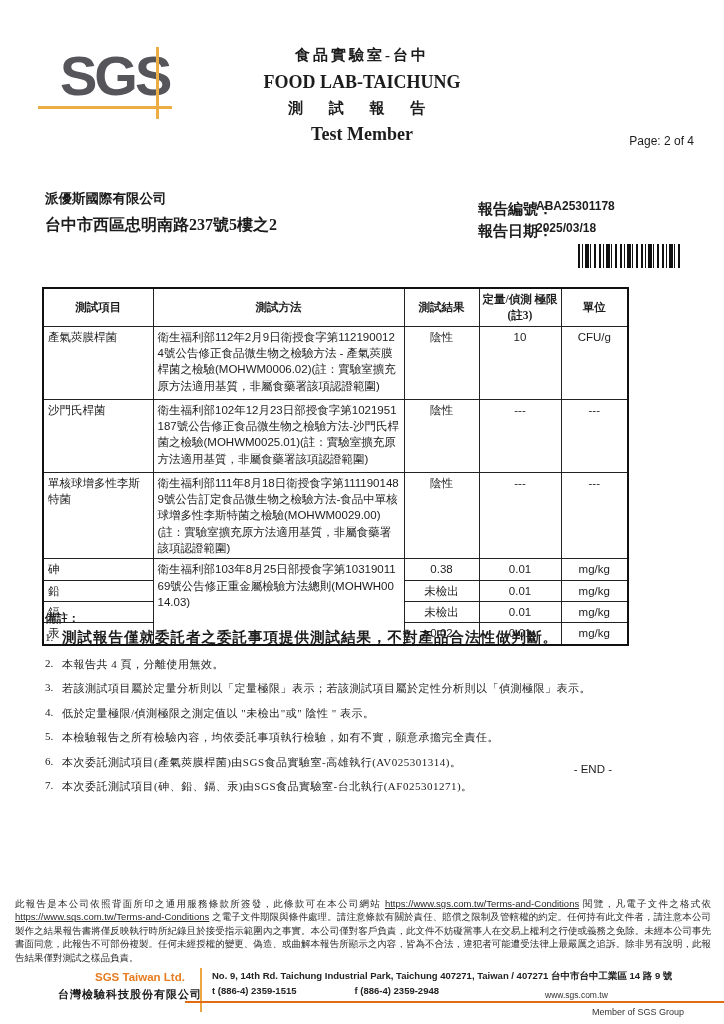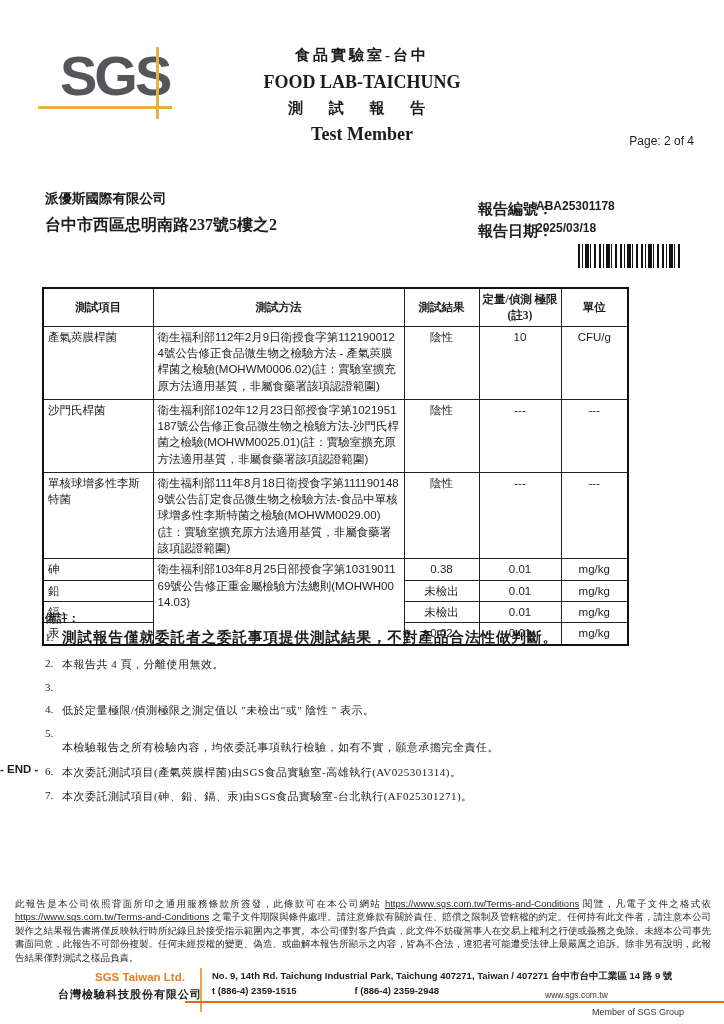--- a/index.html
+++ b/index.html
@@ -47,22 +47,22 @@
   tr.row-short>td{height:15px;}
 
   
   .notes-title{position:absolute;left:45px;top:611px;font-family:"Liberation Serif",serif;
                font-weight:bold;font-size:11.5px;}
   .notes{position:absolute;left:45px;top:628px;width:640px;font-family:"Liberation Serif",serif;}
   .note-row{display:flex;align-items:flex-start;margin-bottom:6.5px;}
   .note-no{width:17px;flex:0 0 17px;font-size:11px;padding-top:3px;}
   .note-text{font-size:11px;letter-spacing:0.5px;}
   .note-big .note-text{font-size:14.5px;font-weight:bold;letter-spacing:1px;}
-  .end-marker{position:absolute;left:0;top:763px;width:612px;text-align:left;
-              font-size:11.5px;font-weight:bold;}
+  .end-marker{position:absolute;left:0;top:763px;width:612px;text-align:right;
+              font-size:11.5px;font-weight:normal;}
 
   
   .legal{position:absolute;left:15px;top:897px;width:696px;font-size:9.5px;line-height:13.4px;
          text-align:justify;color:#2a2a2a;}
   .legal a{color:#2a2a2a;text-decoration:underline;}
 
   
   .f-company-en{position:absolute;left:95px;top:971px;font-size:11.5px;font-weight:bold;color:#e87c1e;}
   .f-company-zh{position:absolute;left:58px;top:987px;font-family:"Liberation Serif",serif;
                 font-weight:bold;font-size:11px;letter-spacing:1px;}
@@ -170,28 +170,29 @@
     <div class="note-row note-big">
       <span class="note-no">1.</span>
       <span class="note-text">測試報告僅就委託者之委託事項提供測試結果，不對產品合法性做判斷。</span>
     </div>
     <div class="note-row">
       <span class="note-no">2.</span>
       <span class="note-text" style="padding-top:3px;">本報告共 4 頁，分離使用無效。</span>
     </div>
     <div class="note-row">
       <span class="note-no">3.</span>
+      <span class="note-text" style="padding-top:3px;">若該測試項目屬於定量分析則以「定量極限」表示；若該測試項目屬於定性分析則以「偵測極限」表示。</span>
     </div>
     <div class="note-row">
       <span class="note-no">4.</span>
       <span class="note-text" style="padding-top:3px;">低於定量極限/偵測極限之測定值以 "未檢出"或" 陰性 " 表示。</span>
     </div>
     <div class="note-row">
       <span class="note-no">5.</span>
-      <span class="note-text" style="padding-top:3px;margin-top:13px;">本檢驗報告之所有檢驗內容，均依委託事項執行檢驗，如有不實，願意承擔完全責任。</span>
+      <span class="note-text" style="padding-top:3px;">本檢驗報告之所有檢驗內容，均依委託事項執行檢驗，如有不實，願意承擔完全責任。</span>
     </div>
     <div class="note-row">
       <span class="note-no">6.</span>
       <span class="note-text" style="padding-top:3px;">本次委託測試項目(產氣莢膜桿菌)由SGS食品實驗室-高雄執行(AV025301314)。</span>
     </div>
     <div class="note-row">
       <span class="note-no">7.</span>
       <span class="note-text" style="padding-top:3px;">本次委託測試項目(砷、鉛、鎘、汞)由SGS食品實驗室-台北執行(AF025301271)。</span>
     </div>
   </div>

